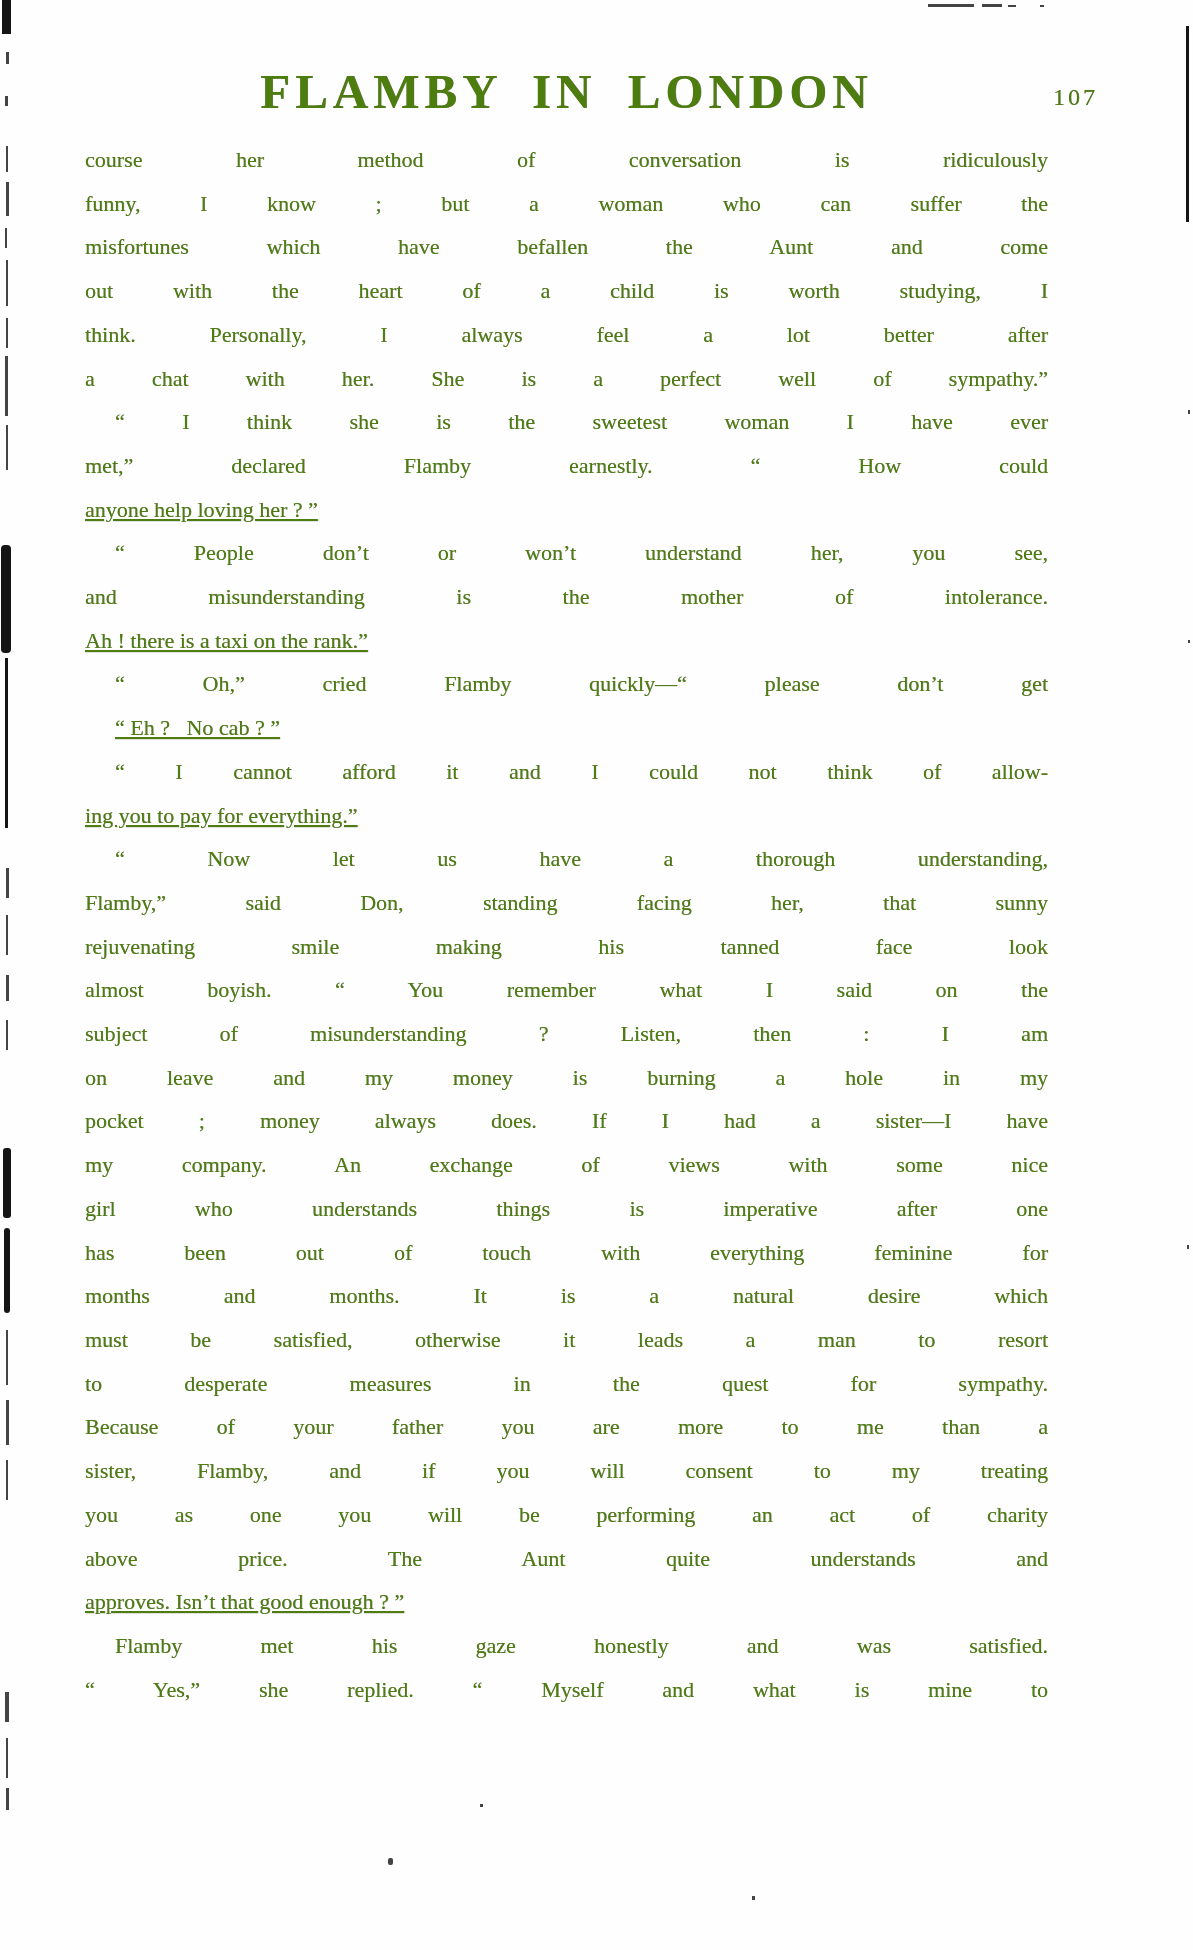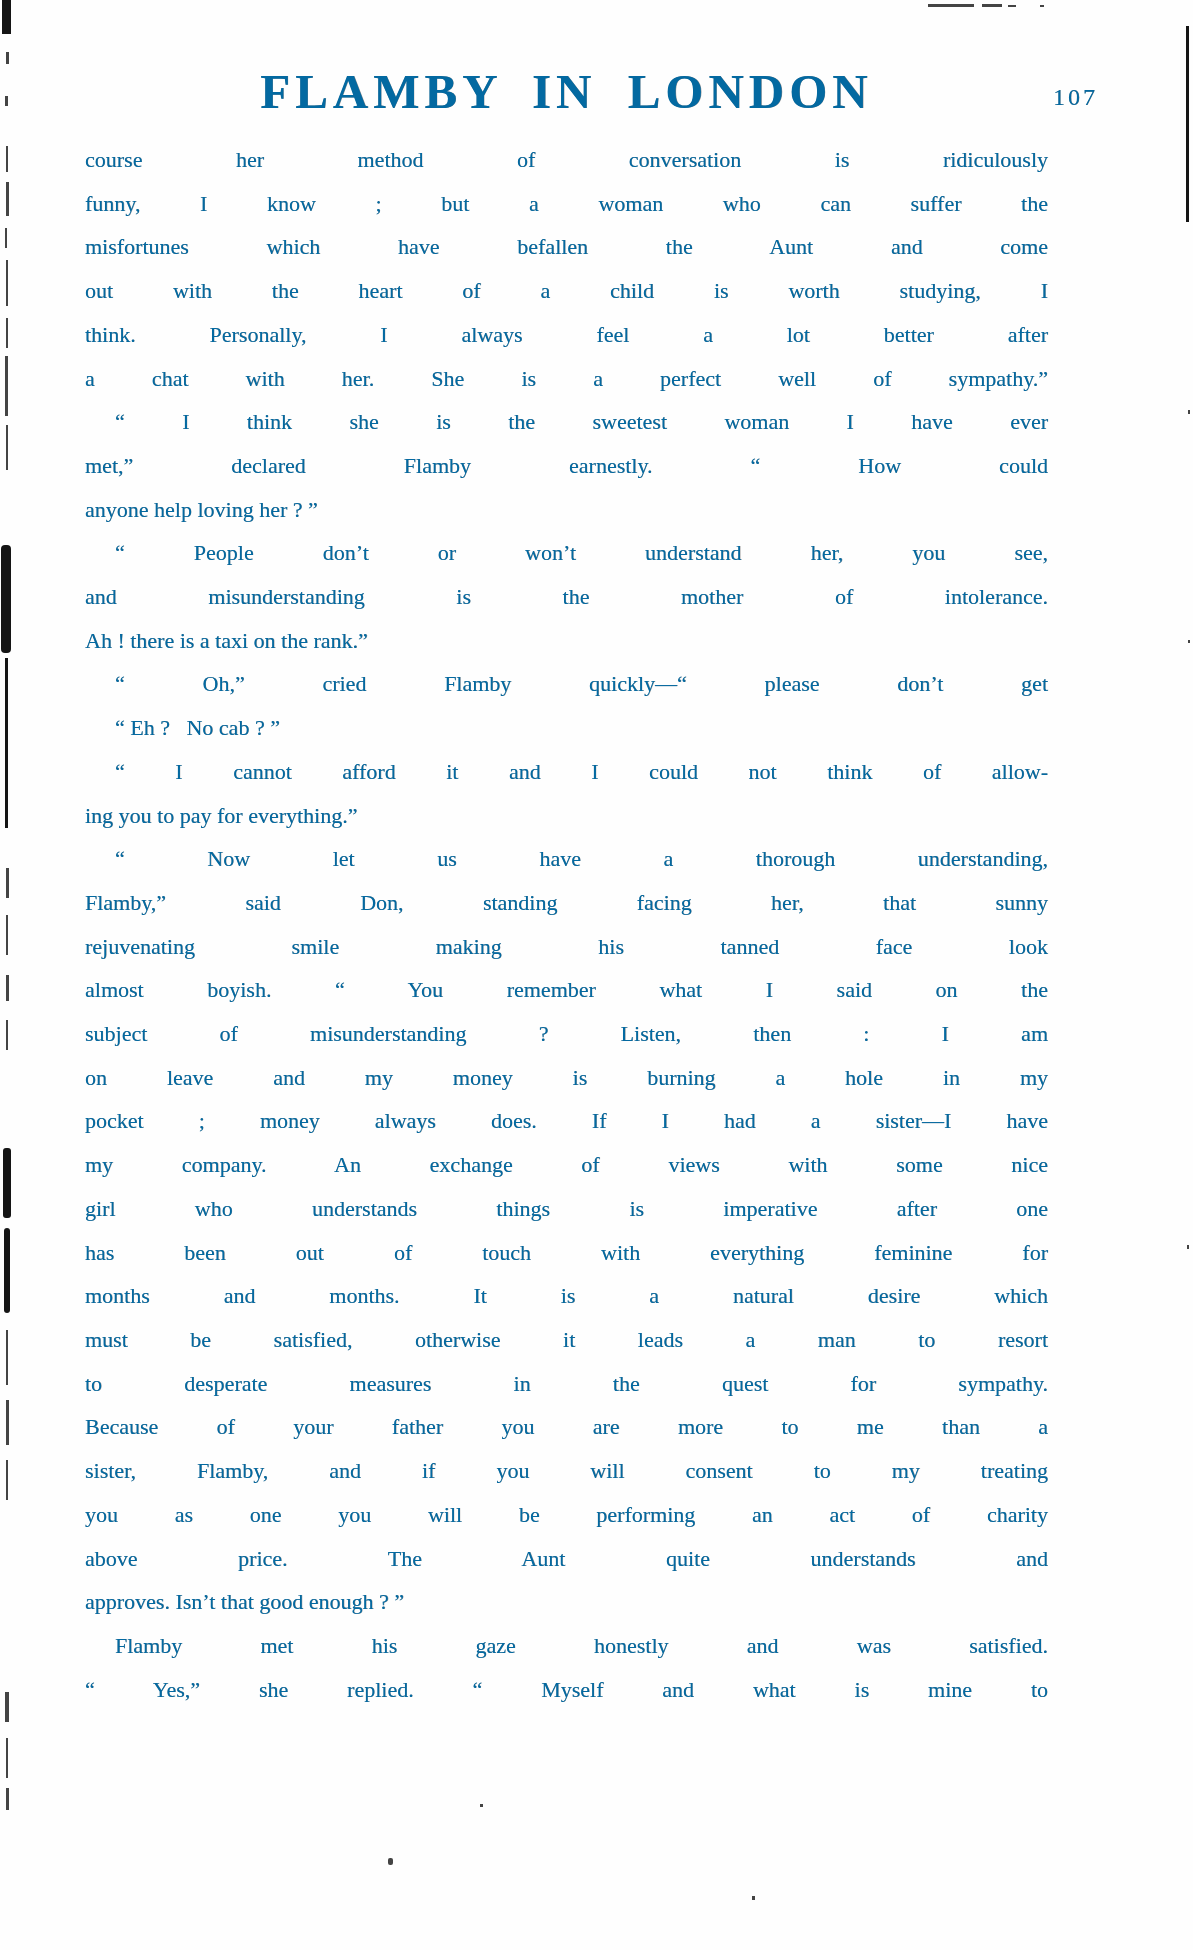--- a/index.html
+++ b/index.html
@@ -2,21 +2,21 @@
 <html><head>
 <meta charset="utf-8">
 <style>
   html,body{margin:0;padding:0;background:#e8e8e8;}
   .sheet{
     position:relative;
     width:1193px;height:1950px;
     background:#fefefe;
     overflow:hidden;
     font-family:"Liberation Serif", serif;
-    color:#0369a1;
+    color:#4d7c0f;
     margin:0 auto;
   }
   .textcol{position:absolute;left:85px;top:64px;width:963px;}
   .header{position:relative;height:56px;}
   .title{
     text-align:center;
     font-weight:bold;
     font-size:49px;
     line-height:56px;
     letter-spacing:5px;
@@ -32,21 +32,21 @@
     text-align:right;
   }
   .body{margin-top:18px;}
   .ln{
     font-size:22px;
     line-height:43.7px;
     text-align:justify;
     text-align-last:justify;
     text-shadow:0.3px 0.3px 0 rgba(0,0,0,0.4);
   }
-  .ln.end{text-align-last:left;}
+  .ln.end{text-align-last:left;text-decoration:underline;}
   .ln.indent{text-indent:30px;}
   .art{position:absolute;background:#151515;}
   .art.soft{opacity:.8;}
 </style>
 </head>
 <body>
 
 <div class="sheet">
 
   <div class="art" style="left:2px;top:0;width:9px;height:34px;"></div>

